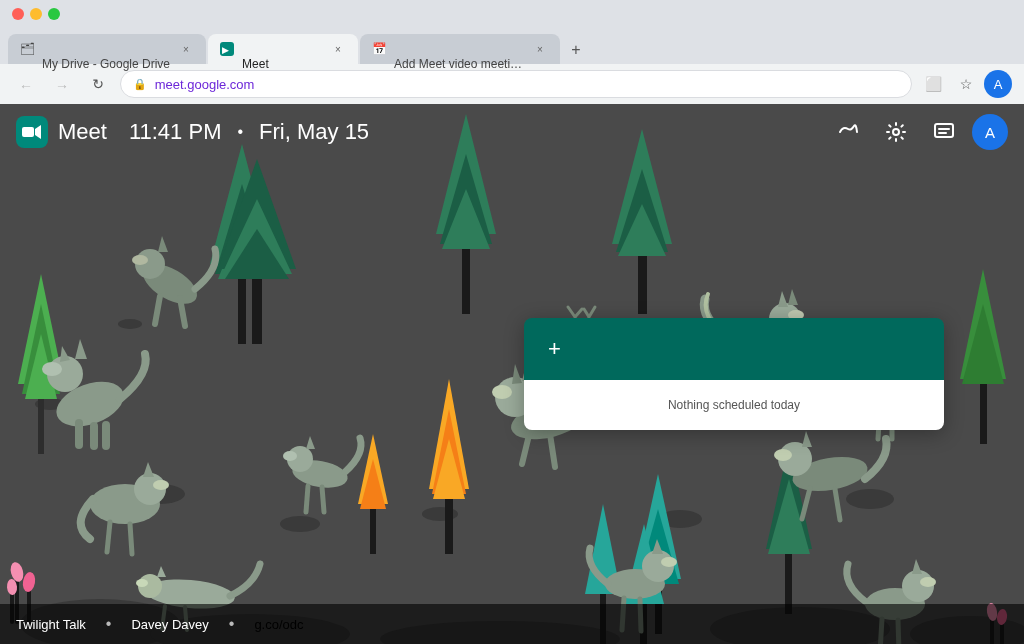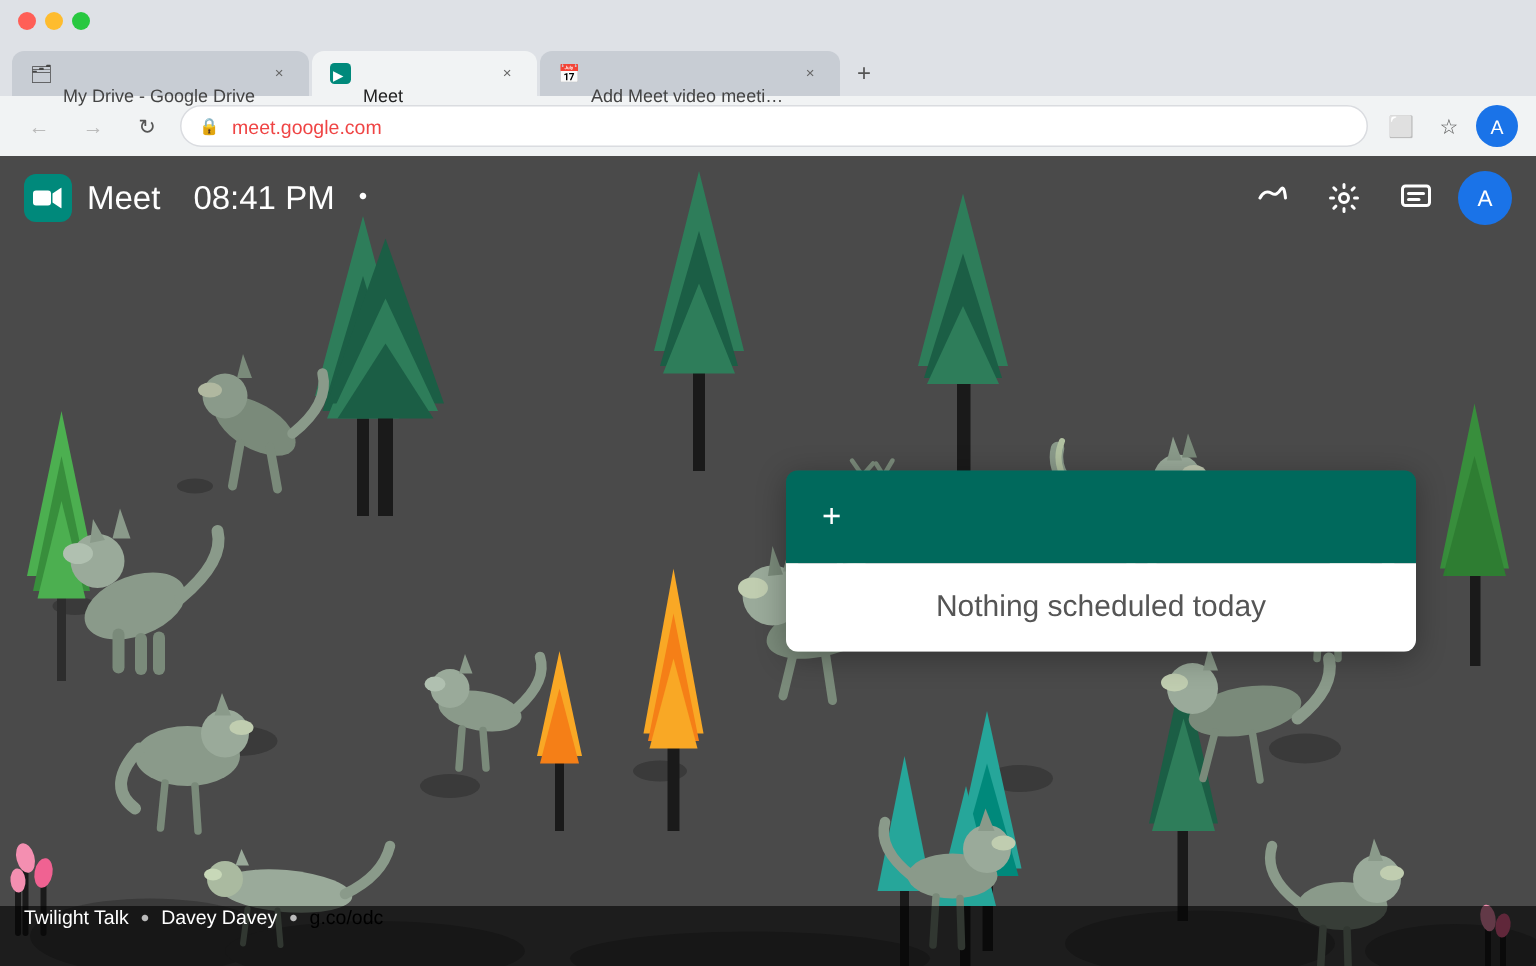--- a/index.html
+++ b/index.html
@@ -119,21 +119,21 @@
       padding: 0 12px;
       gap: 8px;
       font-size: 13px;
       color: #333;
       border: 1px solid #dadce0;
     }
     .address-lock {
       color: #555;
       font-size: 11px;
     }
-    .address-url { color: #ef4444; }
+    .address-url { color: #6d28d9; }
     .browser-actions {
       display: flex;
       align-items: center;
       gap: 4px;
     }
     .browser-action-btn {
       width: 28px;
       height: 28px;
       border-radius: 50%;
       display: flex;
@@ -270,35 +270,36 @@
       cursor: pointer;
     }
     .join-plus {
       font-size: 22px;
       font-weight: 300;
     }
     .nothing-scheduled {
       background: white;
       padding: 18px 24px;
       text-align: center;
-      font-size: 20px;
+      font-size: 12px;
       color: #555;
     }
 
     
     .meet-bottom-bar {
       position: absolute;
       bottom: 0;
       left: 0;
       right: 0;
       height: 40px;
       background: rgba(0,0,0,0.6);
       display: flex;
+      align-items: center;
       padding: 0 16px;
-      gap: 8px;
+      gap: 20px;
       z-index: 10;
     }
     .bottom-bar-text {
       color: white;
       font-size: 13px;
     }
     .bottom-bar-dot { color: rgba(255,255,255,0.7); }
     .bottom-bar-link {
       color: #000000;
       font-size: 13px;
@@ -587,22 +588,23 @@
 
   <div class="meet-header">
     <div class="meet-logo-area">
       <div class="meet-icon">
         <svg width="20" height="14" viewBox="0 0 20 14">
           <rect x="0" y="2" width="12" height="10" rx="2" fill="white"></rect>
           <polygon points="13,4 19,0 19,14 13,10" fill="white"></polygon>
         </svg>
       </div>
       <span class="meet-title">Meet</span>
-      <span class="meet-time">08:41 PM</span>
+      <span class="meet-time">11:41 PM</span>
       <span class="meet-dot">•</span>
+      <span class="meet-date">Fri, May 15</span>
     </div>
     <div class="meet-header-actions">
       <div class="meet-header-btn">
         <svg width="22" height="22" viewBox="0 0 22 22" fill="none">
           <path d="M3 11 Q6 5 11 8 Q14 10 17 5 Q19 2 20 11" stroke="white" stroke-width="2" fill="none" stroke-linecap="round"></path>
         </svg>
       </div>
       <div class="meet-header-btn">
         <svg width="22" height="22" viewBox="0 0 22 22" fill="none">
           <circle cx="11" cy="11" r="3" stroke="white" stroke-width="2"></circle>

